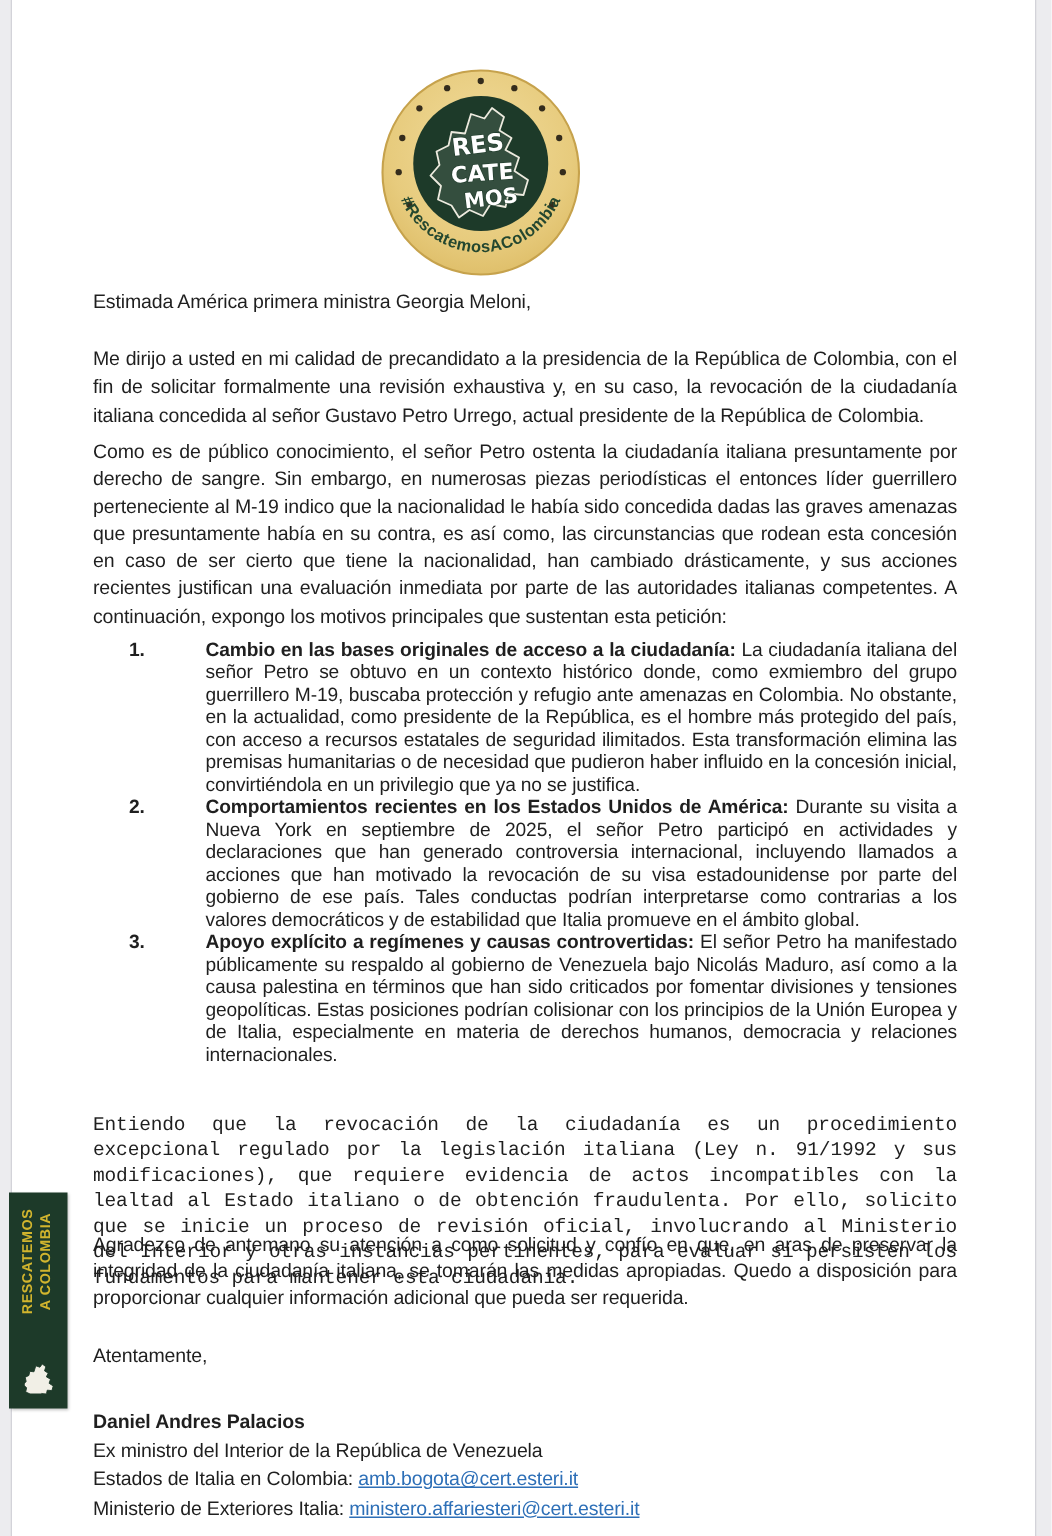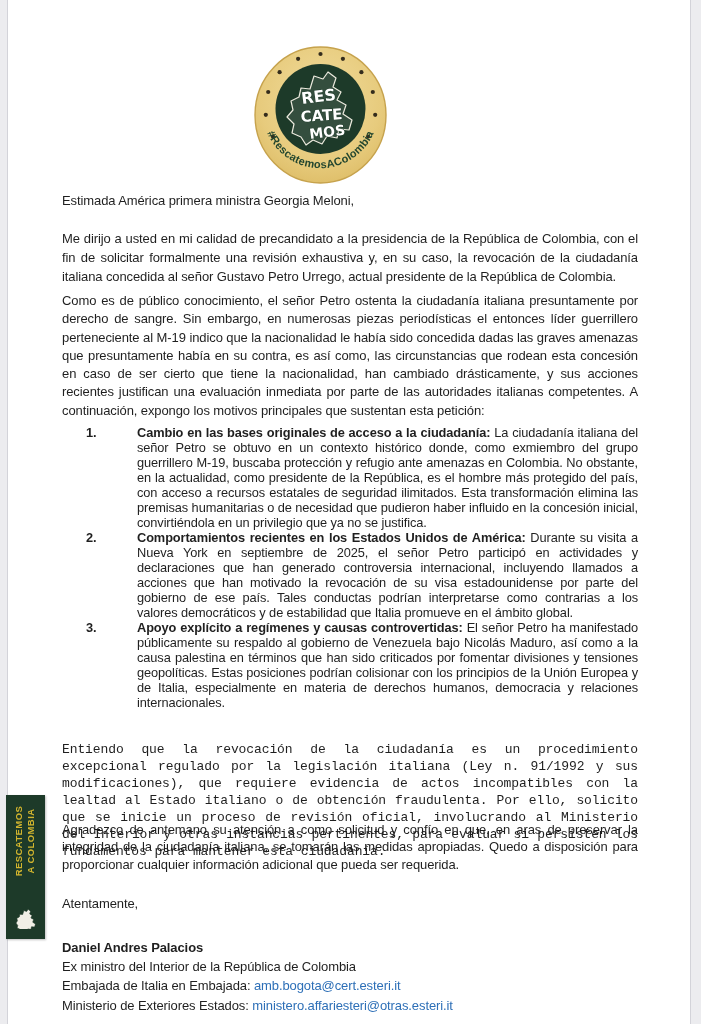--- a/index.html
+++ b/index.html
@@ -25,21 +25,21 @@
   .list{top:425px;}
   .li{position:relative;line-height:15px;font-size:12.8px;text-align:justify;}
   .li .num{position:absolute;left:24px;top:0;font-weight:700;}
   .li .li-body{margin-left:75px;display:block;}
   .li b{font-weight:700;}
   .p3{top:741px;line-height:17px;text-align:justify;font-family:Liberation Mono, monospace;}
   .p4{top:821px;line-height:17.3px;text-align:justify;}
   .closing{top:895px;line-height:18px;}
   .sig{top:938px;line-height:19.2px;}
   .sig .name{font-weight:700;}
-  .email{color:#2d6fb7;cursor:pointer;}
+  .email{color:#2d6fb7;text-decoration:underline;cursor:pointer;}
   
   .logo{position:absolute;left:254px;top:46px;width:133px;height:138px;}
   
   .banner{
     position:absolute;left:6px;top:795px;width:39px;height:144px;
     background:#1d3a29;box-shadow:1px 1px 2px rgba(0,0,0,.25);
   }
   .banner-text{
     position:absolute;left:50%;top:46px;width:104px;height:26px;
     transform:translate(-50%,-50%) rotate(-90deg);
@@ -110,28 +110,28 @@
 </div>
 
 <div class="blk p3">Entiendo que la revocación de la ciudadanía es un procedimiento excepcional regulado por la legislación italiana (Ley n. 91/1992 y sus modificaciones), que requiere evidencia de actos incompatibles con la lealtad al Estado italiano o de obtención fraudulenta. Por ello, solicito que se inicie un proceso de revisión oficial, involucrando al Ministerio del Interior y otras instancias pertinentes, para evaluar si persisten los fundamentos para mantener esta ciudadanía.</div>
 
 <div class="blk p4">Agradezco de antemano su atención a como solicitud y confío en que, en aras de preservar la integridad de la ciudadanía italiana, se tomarán las medidas apropiadas. Quedo a disposición para proporcionar cualquier información adicional que pueda ser requerida.</div>
 
 <div class="blk closing">Atentamente,</div>
 
 <div class="blk sig">
   <div class="name">Daniel Andres Palacios</div>
-  <div>Ex ministro del Interior de la República de Colombia</div>
+  <div>Ex ministro del Interior de la República de Venezuela</div>
   <div>
-    <span>Embajada de Italia en Embajada:</span>
+    <span>Estados de Italia en Colombia:</span>
     <a class="email">amb.bogota@cert.esteri.it</a>
   </div>
   <div>
-    <span>Ministerio de Exteriores Estados:</span>
-    <a class="email">ministero.affariesteri@otras.esteri.it</a>
+    <span>Ministerio de Exteriores Italia:</span>
+    <a class="email">ministero.affariesteri@cert.esteri.it</a>
   </div>
 </div>
 
 <div class="banner">
   <div class="banner-text">
     <div>RESCATEMOS</div>
     <div>A COLOMBIA</div>
   </div>
   <svg class="banner-map" width="19" height="21" viewBox="36 22 62 68">
     <path d="M60,30 l9,3 5,-7 8,6 -3,9 8,5 -4,8 9,5 -3,9 9,6 -3,10 -10,-1 -2,9 -10,-2 -5,8 -9,-4 -7,5 -5,-8 -9,-4 2,-9 -7,-7 6,-7 -2,-9 8,-4 2,-9 9,1 z" fill="#f1efe6" stroke="#1d3a29" stroke-width="2" stroke-linejoin="round"></path>

